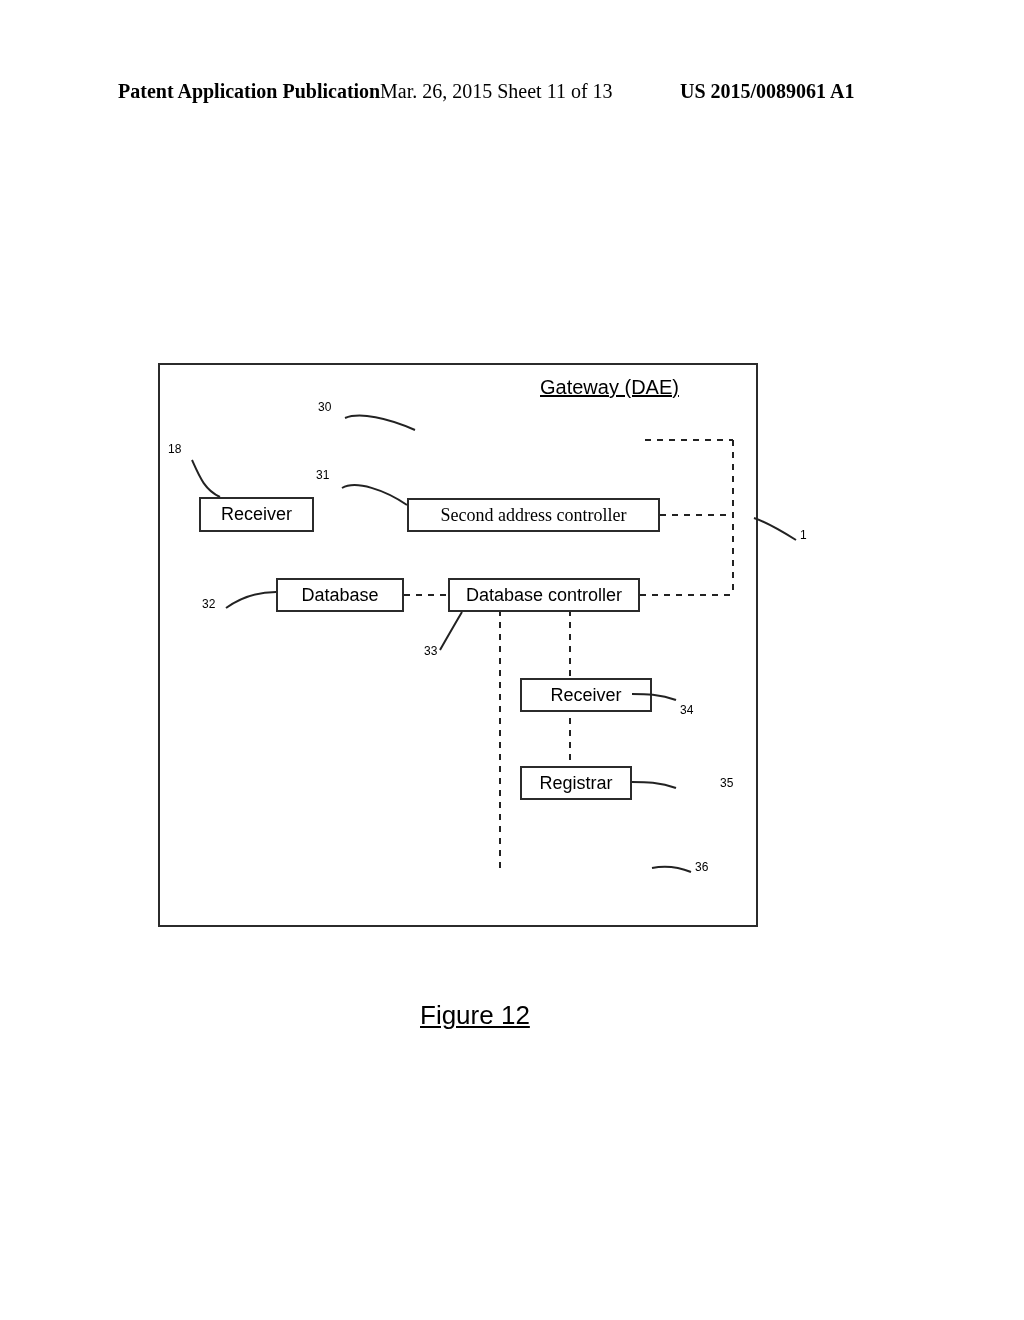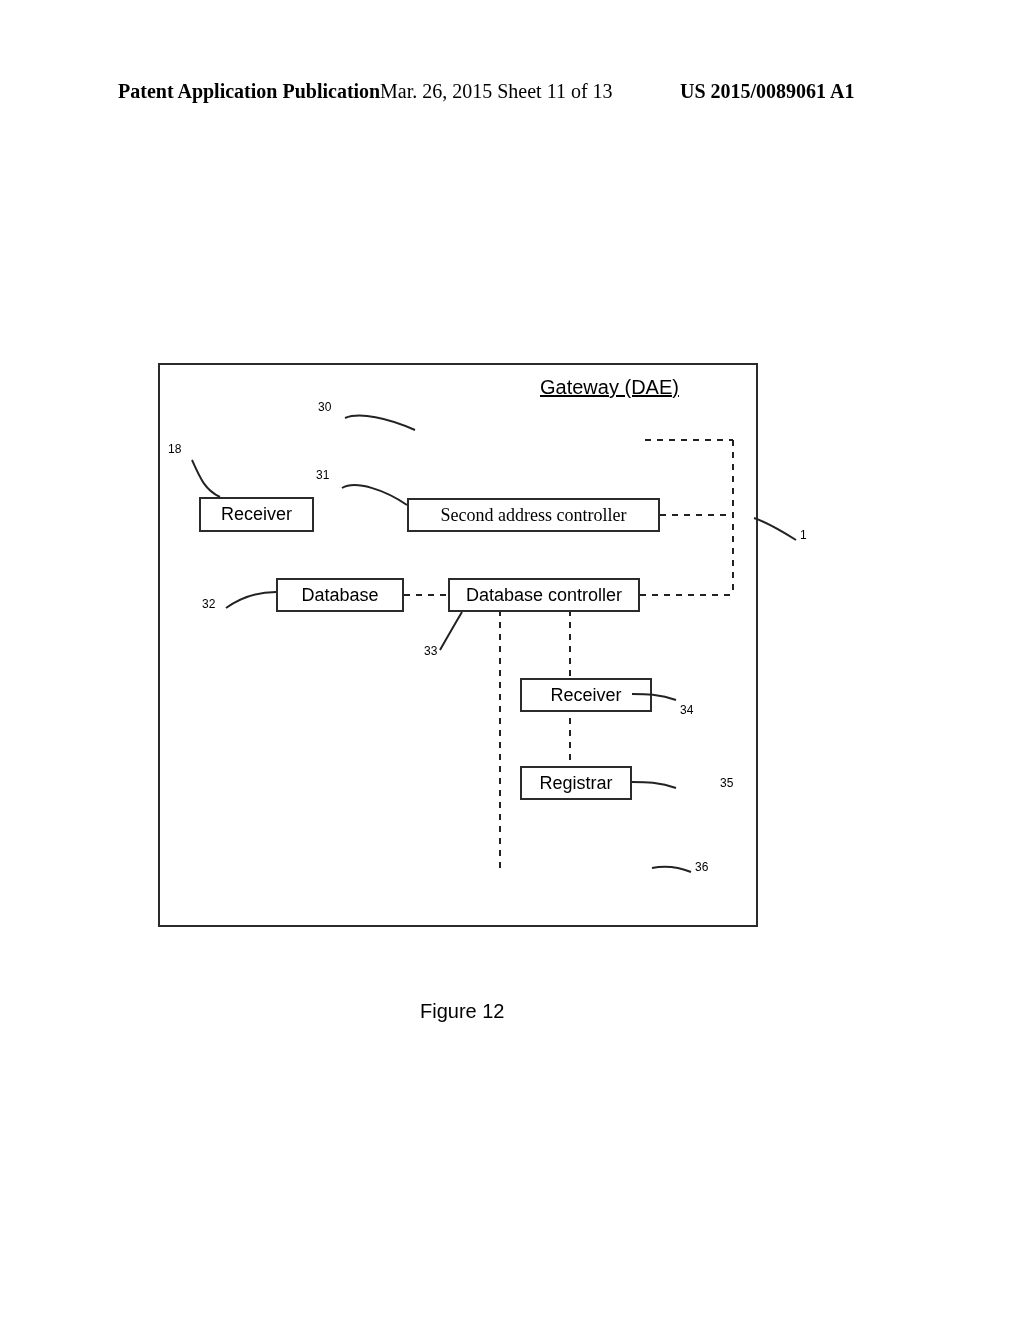--- a/index.html
+++ b/index.html
@@ -49,21 +49,22 @@
     text-align: center;
     padding: 0 8px;
     box-sizing: border-box;
   }
   .label {
     position: absolute;
     font-size: 12px;
   }
   .figure-label {
     position: absolute;
-    font-size: 20px;
+    font-size: 26px;
+    text-decoration: underline;
     text-align: center;
   }
   
   svg.hook { position: absolute; overflow: visible; }
   svg path { fill: none; stroke: #222; stroke-width: 2; }
   svg line.dashed { stroke: #222; stroke-width: 2; stroke-dasharray: 6 6; }
 </style>
 </head>
 <body>
 

